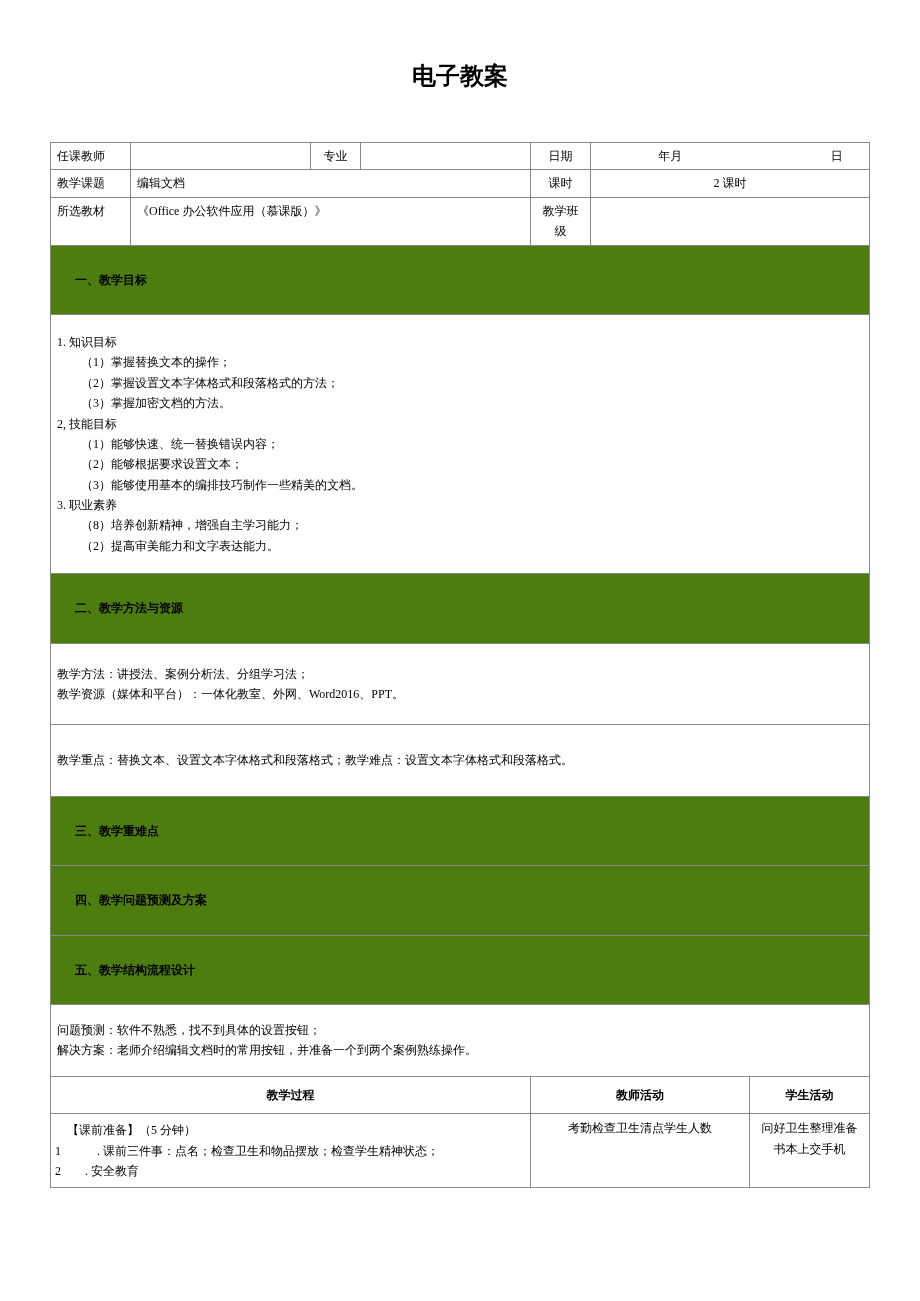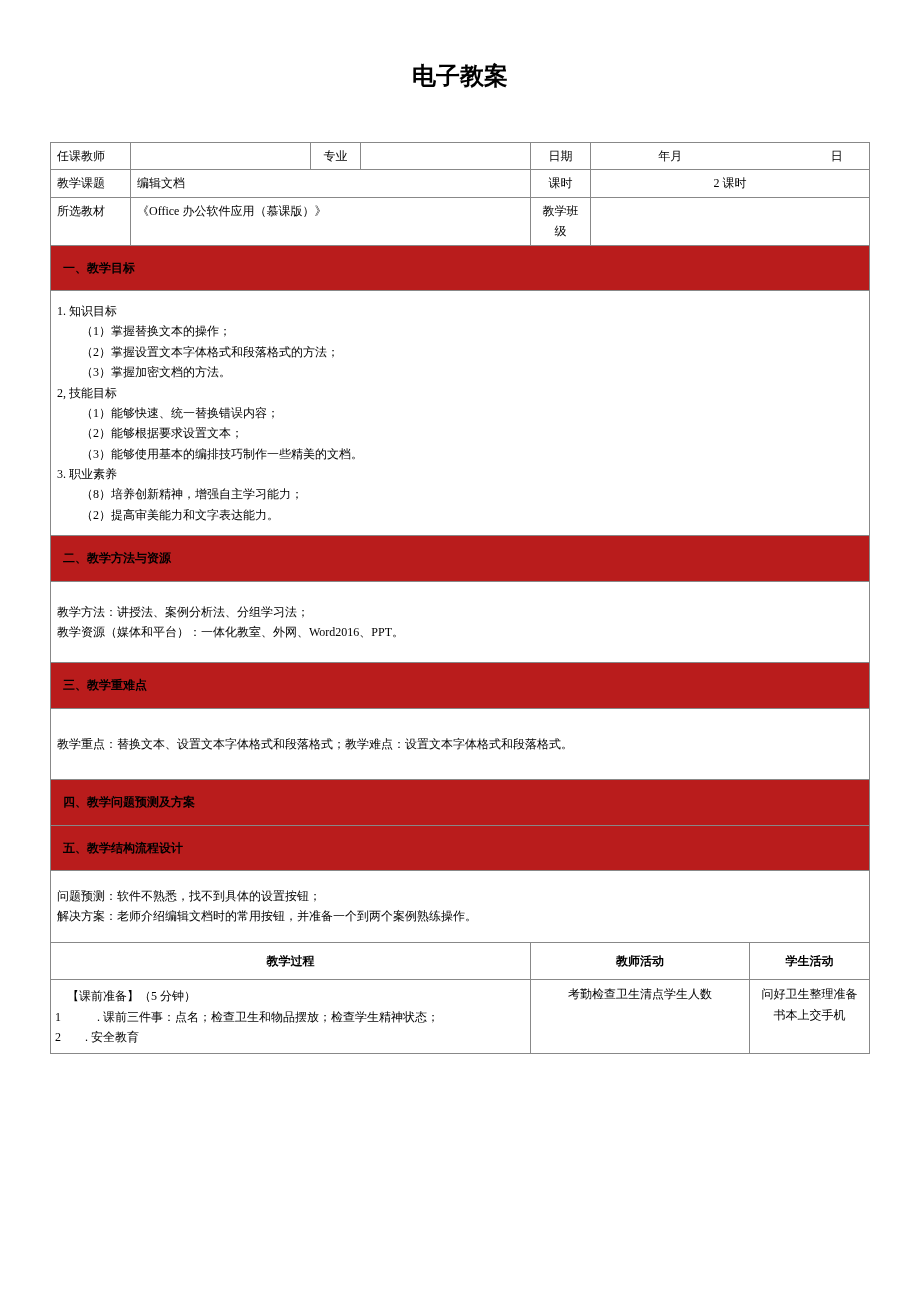--- a/index.html
+++ b/index.html
@@ -27,26 +27,26 @@
     td {
       border: 1px solid #888;
       padding: 4px 6px;
       vertical-align: top;
       line-height: 1.7;
     }
     .header-row td {
       padding: 3px 6px;
     }
     .section-header {
-      background: #b91c1c;
+      background: #4d7c0f;
       font-weight: bold;
-      padding: 12px;
+      padding: 24px;
     }
     .content-cell {
-      padding: 10px 6px;
+      padding: 17px 6px;
     }
     .sub-header {
       text-align: center;
       font-weight: bold;
       padding: 8px 4px;
     }
     .indent {
       display: block;
       padding-left: 2em;
     }
@@ -108,26 +108,26 @@
     <td colspan="7" class="section-header">二、教学方法与资源</td>
   </tr>
   <tr>
     <td colspan="7" class="content-cell" style="padding-top:20px;padding-bottom:20px">
       <span>教学方法：讲授法、案例分析法、分组学习法；</span><br>
       <span>教学资源（媒体和平台）：一体化教室、外网、Word2016、PPT。</span>
     </td>
   </tr>
 
   <tr>
-    <td colspan="7" class="section-header">三、教学重难点</td>
-  </tr>
-  <tr>
     <td colspan="7" class="content-cell" style="padding-top:25px;padding-bottom:25px">
       <span>教学重点：替换文本、设置文本字体格式和段落格式；教学难点：设置文本字体格式和段落格式。</span>
     </td>
+  </tr>
+  <tr>
+    <td colspan="7" class="section-header">三、教学重难点</td>
   </tr>
 
   <tr>
     <td colspan="7" class="section-header">四、教学问题预测及方案</td>
   </tr>
   <tr>
     <td colspan="7" class="section-header">五、教学结构流程设计</td>
   </tr>
 
   <tr>

